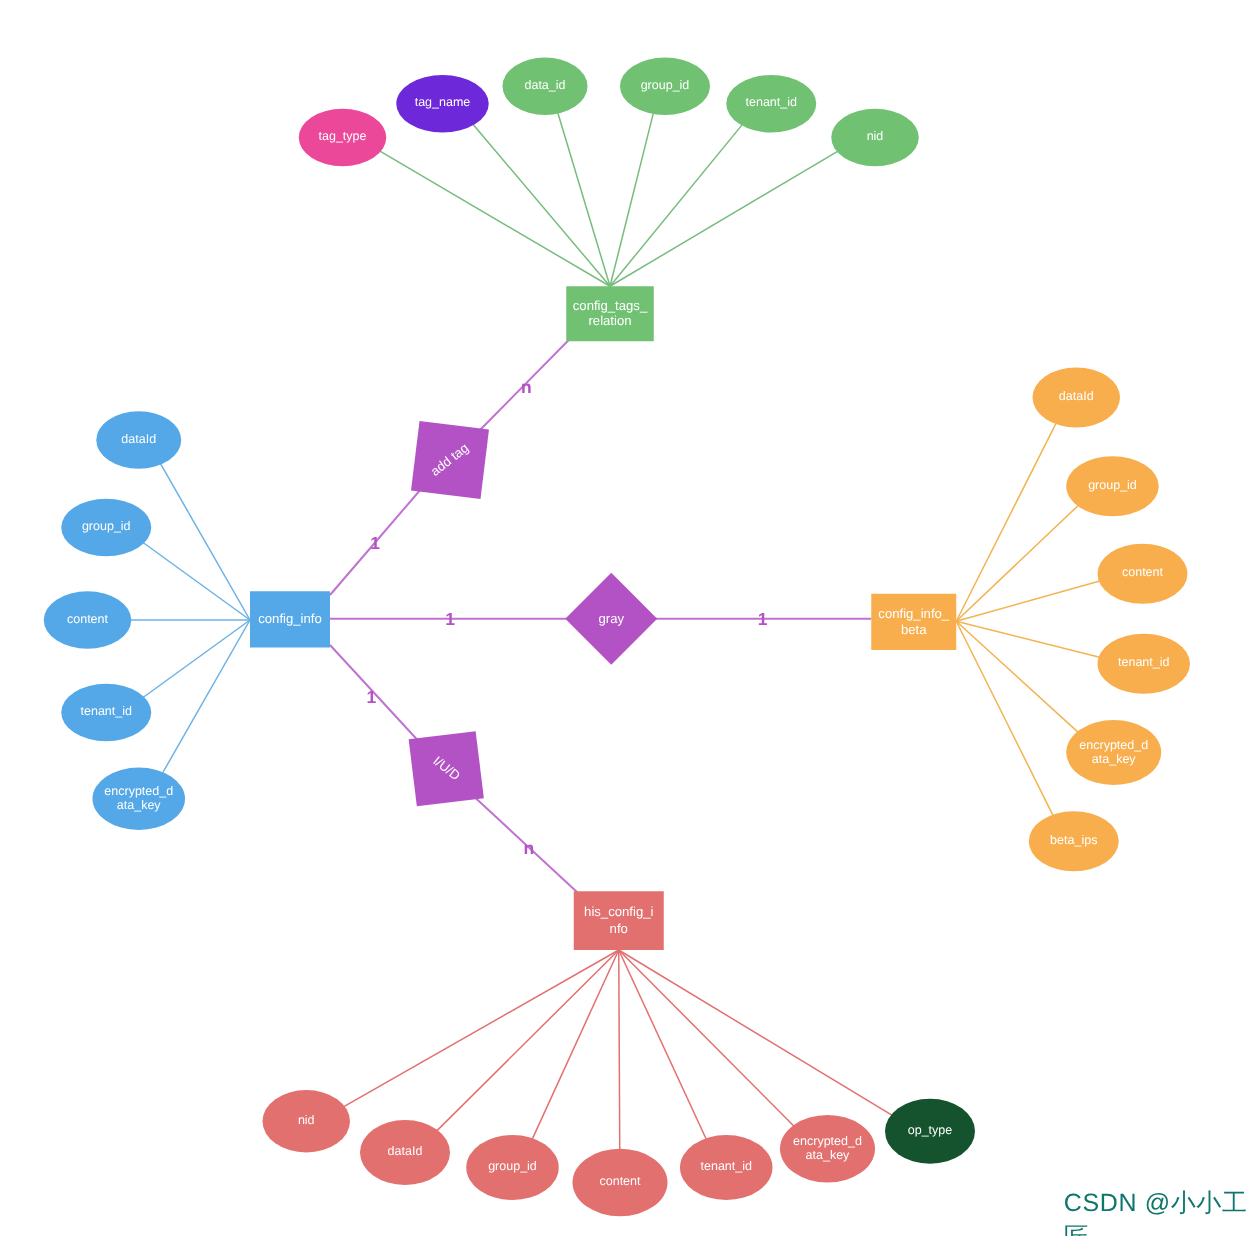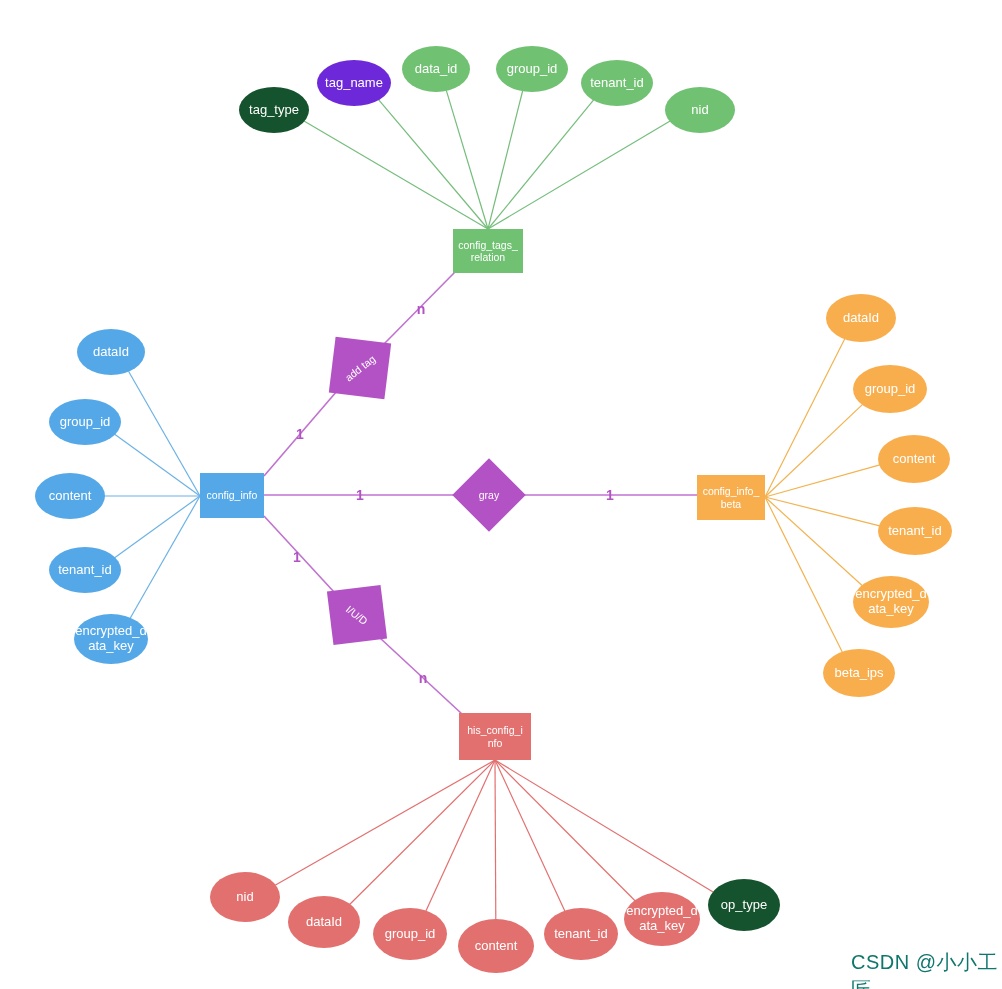--- a/index.html
+++ b/index.html
@@ -32,21 +32,21 @@
     justify-content: center;
     text-align: center;
     color: #ffffff;
     line-height: 1.15;
     box-sizing: border-box;
     white-space: pre-line;
     user-select: none;
   }
   .node.ellipse {
     border-radius: 50%;
-    font-size: 13px;
+    font-size: 10px;
   }
   .node.entity {
     font-size: 10.5px;
   }
   .diamond-shape {
     position: absolute;
     transform-origin: 50% 50%;
   }
   .diamond-shape .dia-body {
     position: absolute;
@@ -113,21 +113,21 @@
       <line x1="635.029263050195" y1="900.7545897060334" x2="495" y2="760" stroke="#e2706f" stroke-width="1.2"></line>
       <line x1="713.5125665025366" y1="892.1778643144314" x2="495" y2="760" stroke="#e2706f" stroke-width="1.2"></line>
       <line x1="264" y1="476" x2="337" y2="391" stroke="#c072d0" stroke-width="1.6"></line>
       <line x1="383" y1="345" x2="455" y2="272" stroke="#c072d0" stroke-width="1.6"></line>
       <line x1="264" y1="495" x2="463" y2="495" stroke="#c072d0" stroke-width="1.6"></line>
       <line x1="515" y1="495" x2="697" y2="495" stroke="#c072d0" stroke-width="1.6"></line>
       <line x1="264" y1="516" x2="334" y2="592" stroke="#c072d0" stroke-width="1.6"></line>
       <line x1="380" y1="638" x2="462" y2="714" stroke="#c072d0" stroke-width="1.6"></line>
     </svg>
   <div id="nodes">
-      <div class="node ellipse" style="left: 239px; top: 87px; width: 70px; height: 46px; background: #14532d;">tag_type</div>
+      <div class="node ellipse" style="left: 239px; top: 87px; width: 70px; height: 46px; background: #ec4899;">tag_type</div>
       <div class="node ellipse" style="left: 317px; top: 60px; width: 74px; height: 46px; background: #6d28d9;">tag_name</div>
       <div class="node ellipse" style="left: 402px; top: 46px; width: 68px; height: 46px; background: rgb(113, 193, 115);">data_id</div>
       <div class="node ellipse" style="left: 496px; top: 46px; width: 72px; height: 46px; background: rgb(113, 193, 115);">group_id</div>
       <div class="node ellipse" style="left: 581px; top: 60px; width: 72px; height: 46px; background: rgb(113, 193, 115);">tenant_id</div>
       <div class="node ellipse" style="left: 665px; top: 87px; width: 70px; height: 46px; background: rgb(113, 193, 115);">nid</div>
       <div class="node ellipse" style="left: 77px; top: 329px; width: 68px; height: 46px; background: rgb(84, 168, 232);">dataId</div>
       <div class="node ellipse" style="left: 49px; top: 399px; width: 72px; height: 46px; background: rgb(84, 168, 232);">group_id</div>
       <div class="node ellipse" style="left: 35px; top: 473px; width: 70px; height: 46px; background: rgb(84, 168, 232);">content</div>
       <div class="node ellipse" style="left: 49px; top: 547px; width: 72px; height: 46px; background: rgb(84, 168, 232);">tenant_id</div>
       <div class="node ellipse" style="left: 74px; top: 614px; width: 74px; height: 50px; background: rgb(84, 168, 232);">encrypted_d

